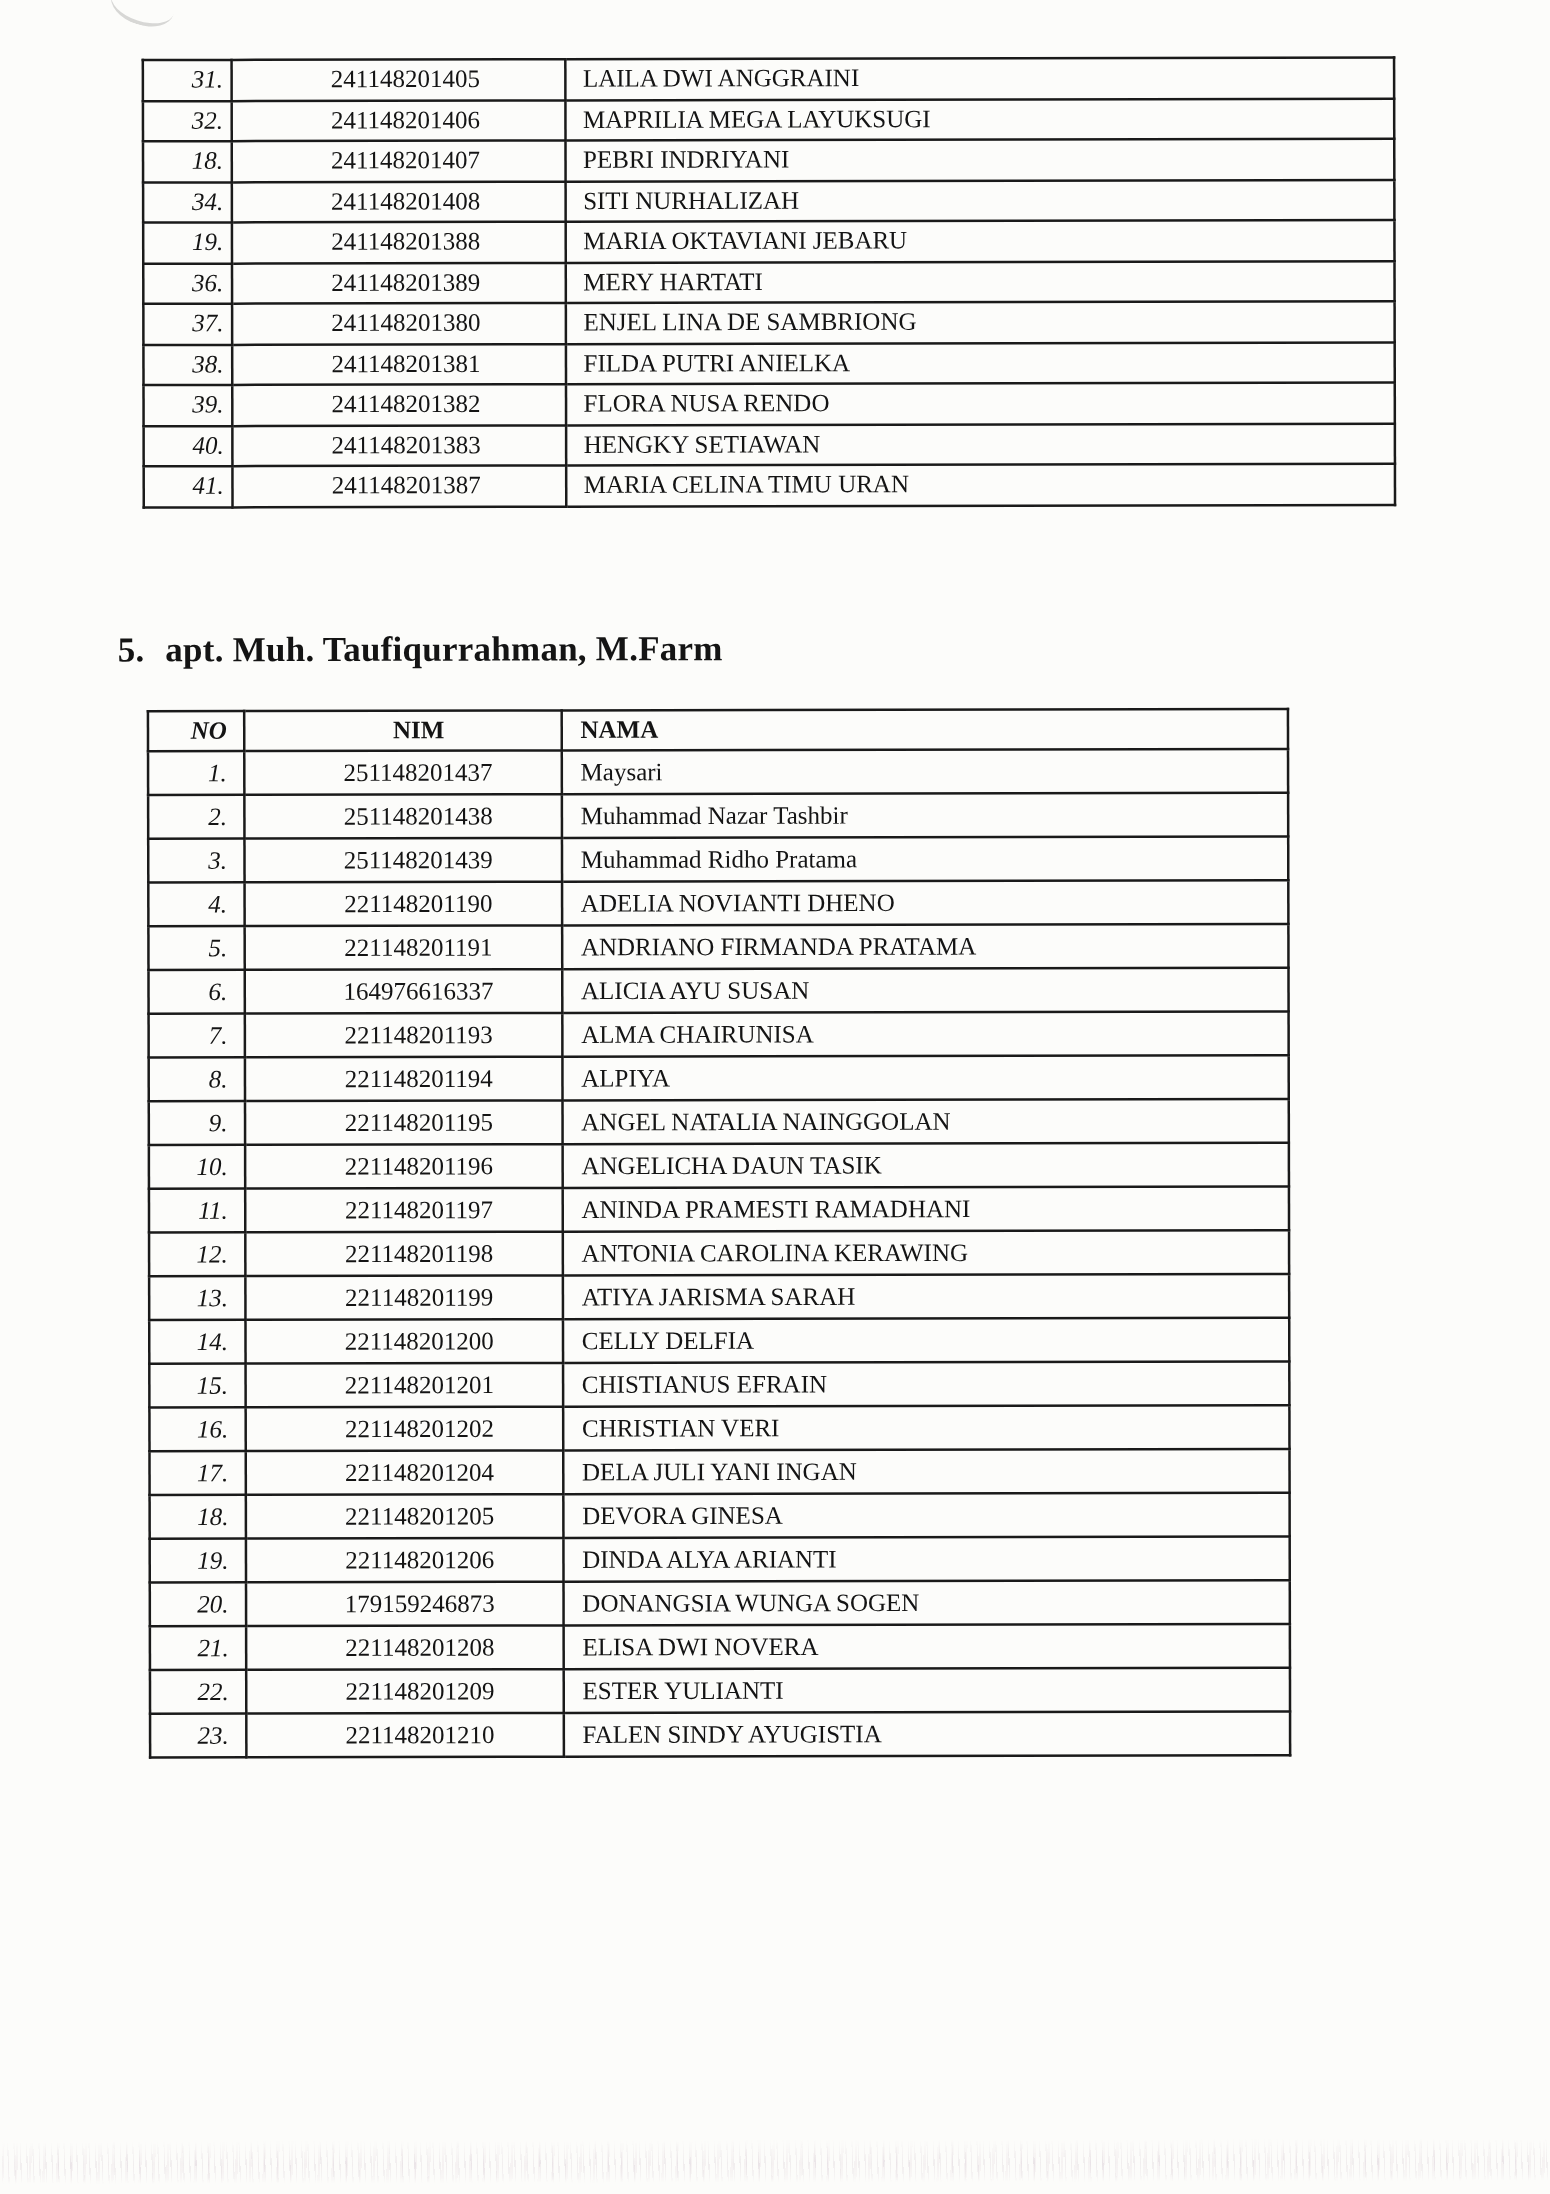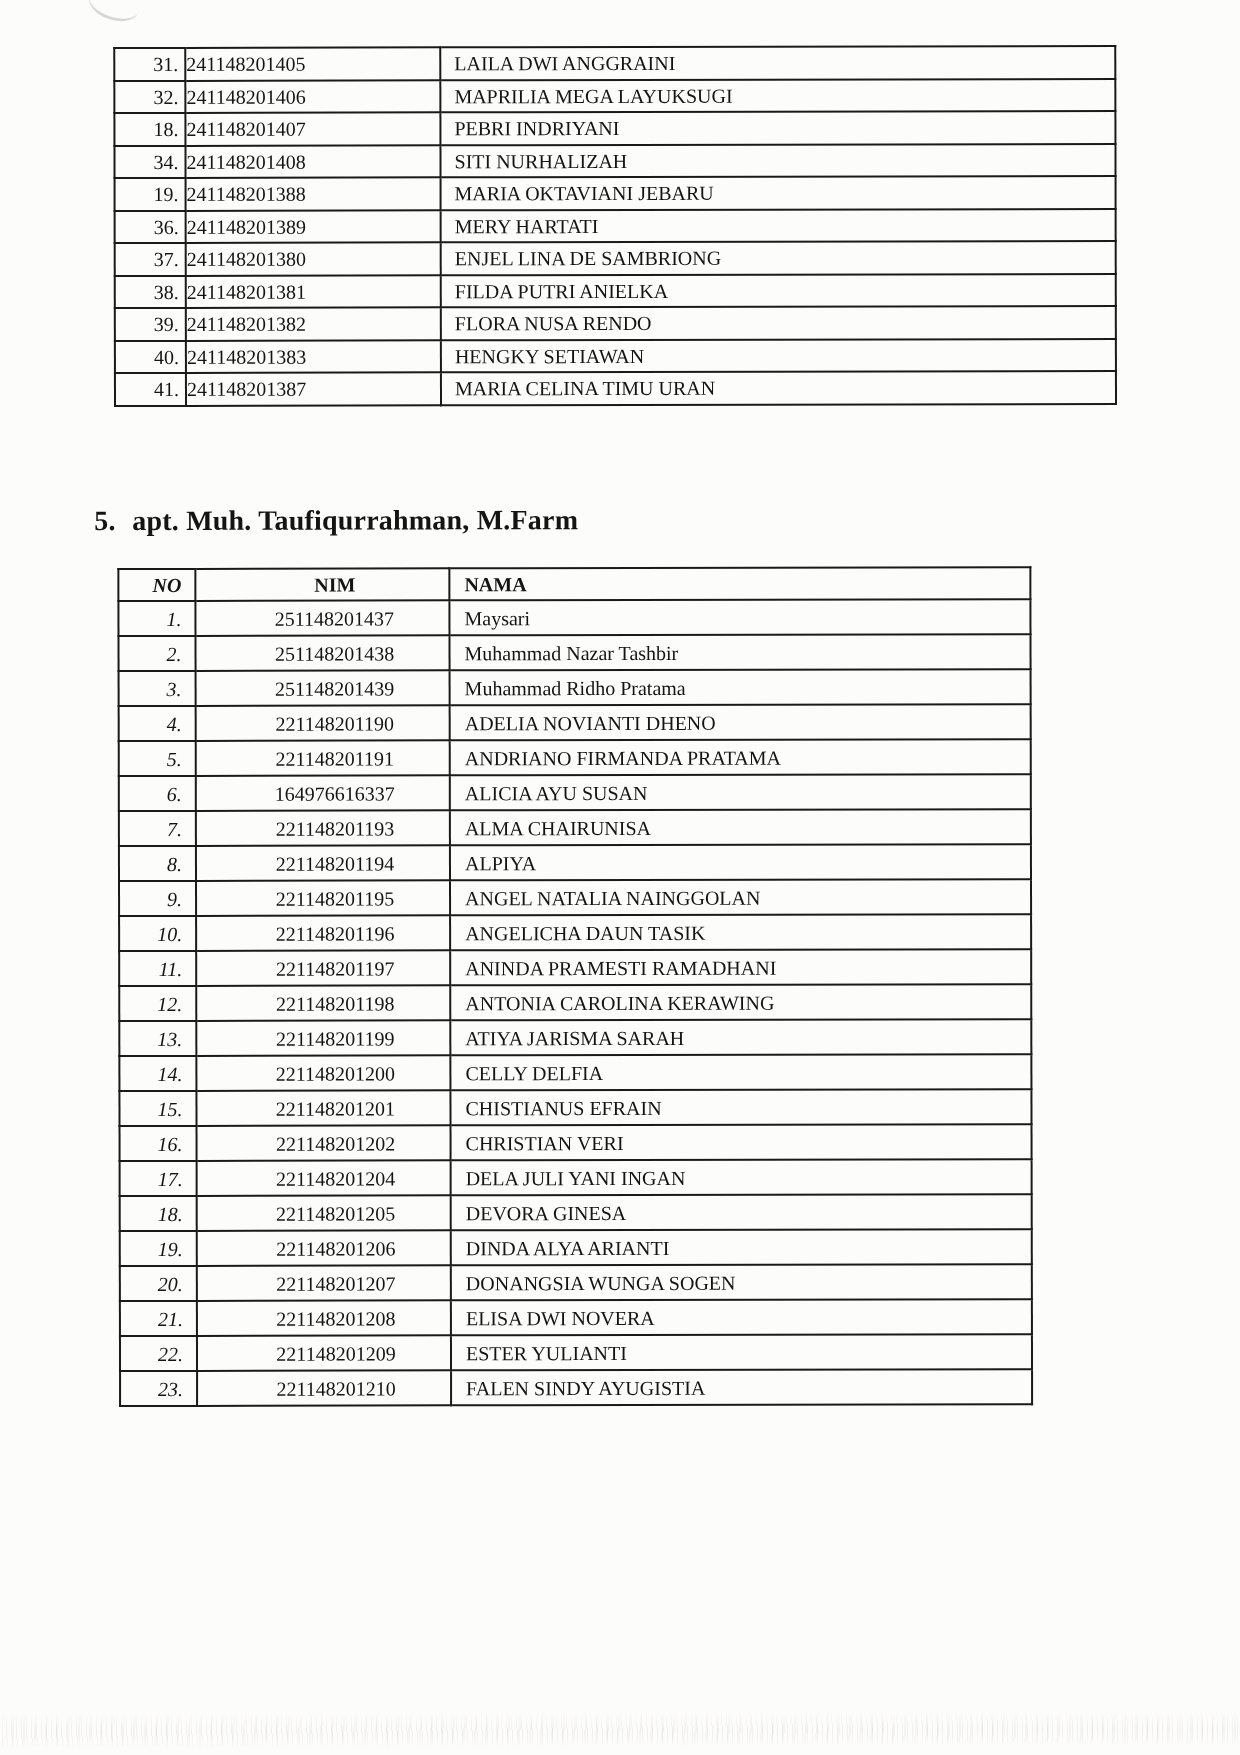--- a/index.html
+++ b/index.html
@@ -45,22 +45,22 @@
     vertical-align: middle;
   }
   
   .t1 {
     position: absolute;
     left: 115px;
     top: 46px;
     width: 1003px;
   }
   .t1 td { height: 28.5px; }
-  .t1 .col-no  { width: 62px;  text-align: right; padding-right: 6px; }
-  .t1 .col-nim { width: 252px; text-align: left;  padding-left: 0; }
+  .t1 .col-no  { width: 62px;  text-align: right; padding-right: 6px; font-style: italic; }
+  .t1 .col-nim { width: 252px; text-align: center;  padding-left: 12px; }
   .t1 .col-nama{ text-align: left; padding-left: 13px; }
   
   .heading {
     position: absolute;
     left: 95px;
     top: 504px;
     font-weight: bold;
     font-size: 28px;
     letter-spacing: 0.2px;
   }
@@ -273,21 +273,21 @@
           <td class="col-nim">221148201205</td>
           <td class="col-nama">DEVORA GINESA</td>
         </tr>
         <tr>
           <td class="col-no">19.</td>
           <td class="col-nim">221148201206</td>
           <td class="col-nama">DINDA ALYA ARIANTI</td>
         </tr>
         <tr>
           <td class="col-no">20.</td>
-          <td class="col-nim">221148201207</td>
+          <td class="col-nim">179159246873</td>
           <td class="col-nama">DONANGSIA WUNGA SOGEN</td>
         </tr>
         <tr>
           <td class="col-no">21.</td>
           <td class="col-nim">221148201208</td>
           <td class="col-nama">ELISA DWI NOVERA</td>
         </tr>
         <tr>
           <td class="col-no">22.</td>
           <td class="col-nim">221148201209</td>

